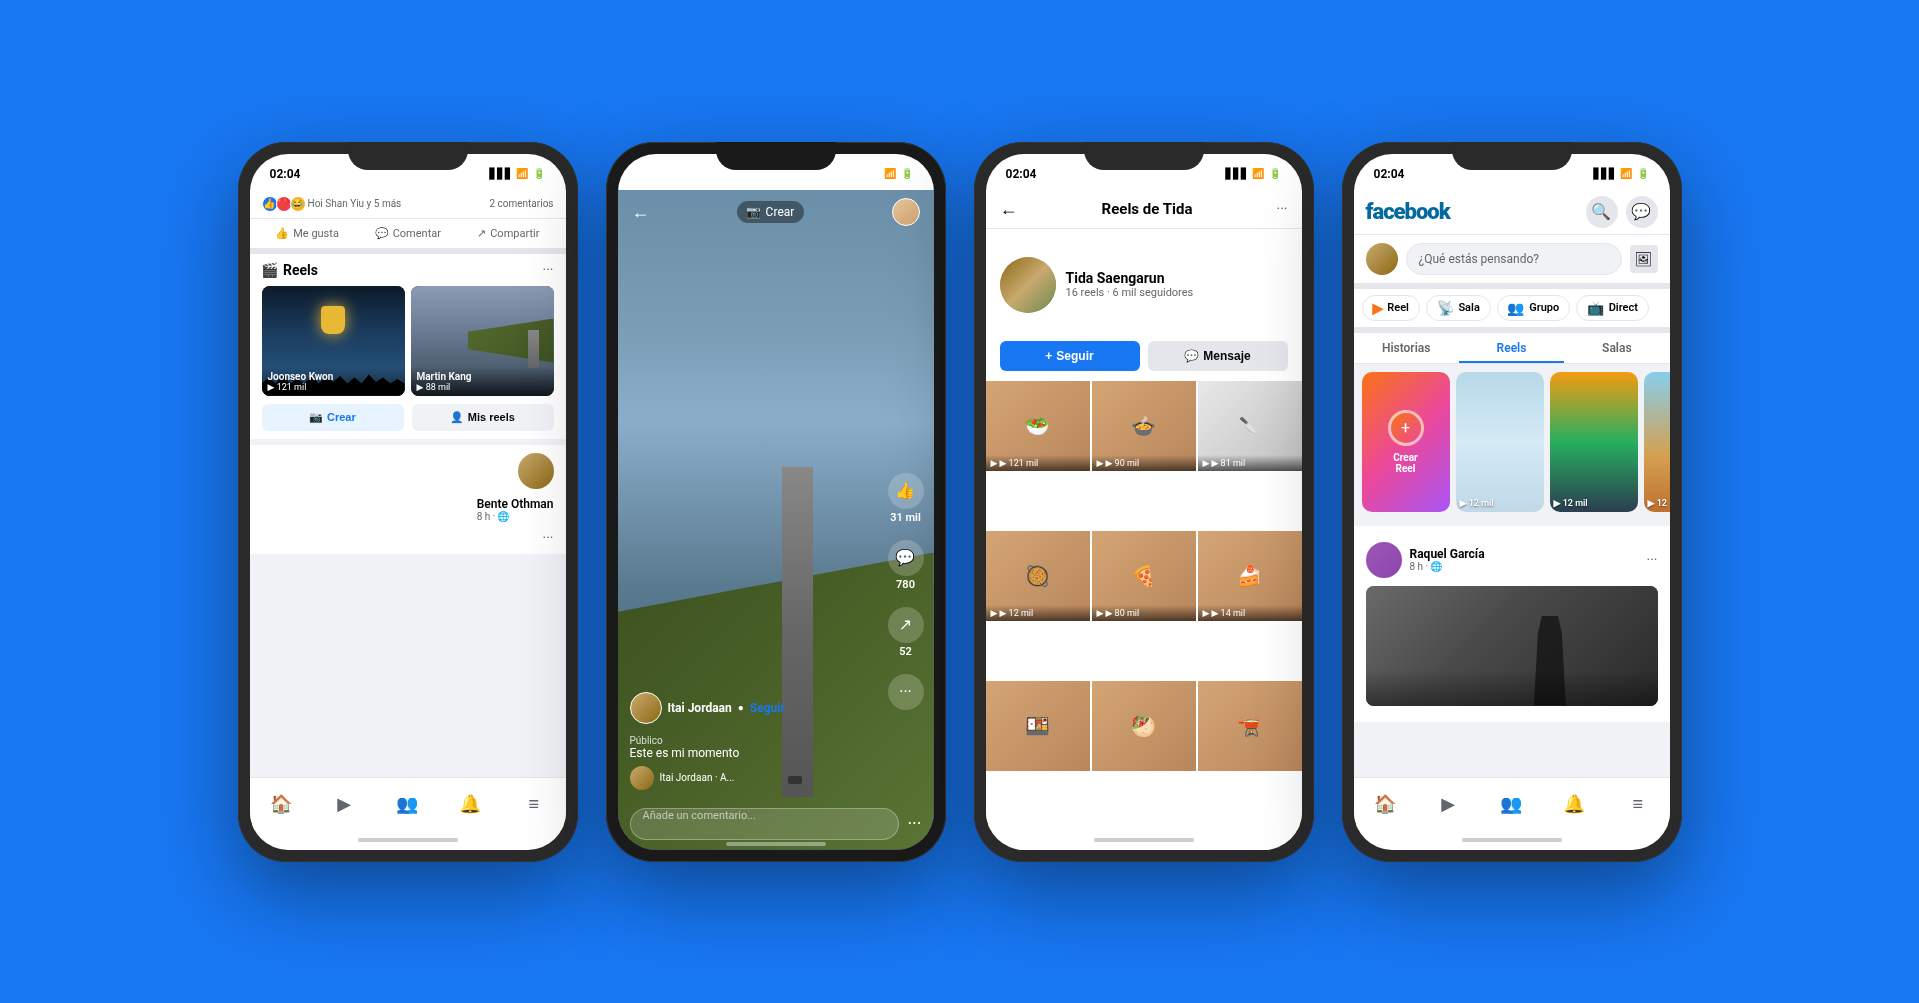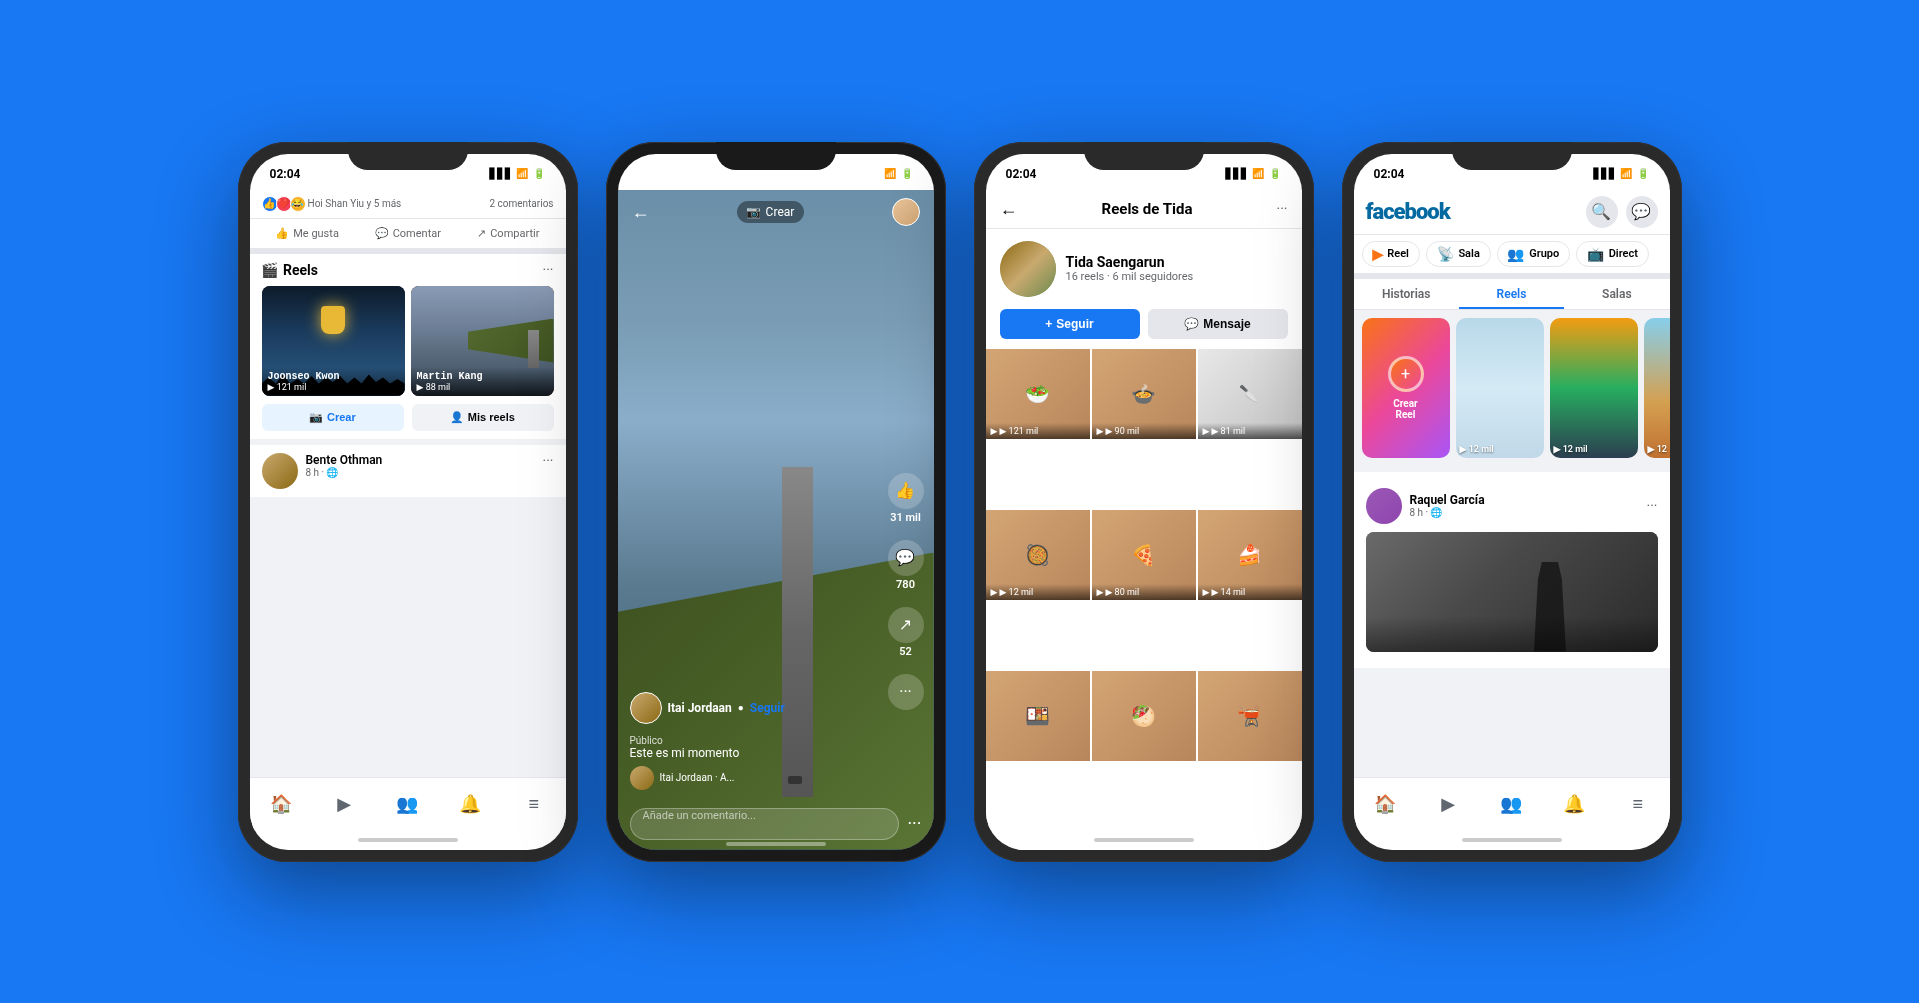--- a/index.html
+++ b/index.html
@@ -123,21 +123,21 @@
       background: #333; position: relative; overflow: hidden;
     }
     .reel-thumb-1 { background: linear-gradient(135deg, #1a1a2e 0%, #16213e 50%, #0f3460 100%); }
     .reel-thumb-2 { background: linear-gradient(135deg, #2d1b00 0%, #5c3317 50%, #8b4513 100%); }
     .reel-info {
       position: absolute; bottom: 0; left: 0; right: 0;
       padding: 4px 6px;
       background: linear-gradient(transparent, rgba(0,0,0,0.7));
       color: #fff;
     }
-    .reel-name { font-size: 10px; font-weight: 600; font-family: Liberation Mono, monospace; }
+    .reel-name { font-size: 10px; font-weight: 600; }
     .reel-views { font-size: 9px; display: flex; align-items: center; gap: 2px; }
 
     
     .lantern-scene {
       width: 100%; height: 100%;
       background: linear-gradient(180deg, #0d1b2a 0%, #1a3a5c 40%, #2d5f8a 100%);
       position: relative;
     }
     .lantern {
       position: absolute; top: 20px; left: 50%; transform: translateX(-50%);
@@ -168,21 +168,21 @@
       border: none; cursor: pointer;
       font-size: 11px; font-weight: 600;
       display: flex; align-items: center; justify-content: center; gap: 4px;
     }
     .reels-btn.primary { background: #e7f3ff; color: #1877F2; }
     .reels-btn.secondary { background: #f0f2f5; color: #050505; }
 
     .story-preview {
       background: #fff; margin-top: 6px;
       padding: 8px 12px;
-      display: flex; align-items: flex-start; gap: 8px;
+      display: flex; align-items: flex-end; gap: 8px; flex-direction: column;
     }
     .story-avatar {
       width: 36px; height: 36px; border-radius: 50%;
       background: linear-gradient(135deg, #c9a96e, #8b6914);
       flex-shrink: 0;
     }
     .story-name { font-size: 12px; font-weight: 600; }
     .story-time { font-size: 10px; color: #65676b; }
 
     
@@ -293,21 +293,21 @@
       flex: 1; background: #fff;
       display: flex; flex-direction: column;
     }
     .profile-header {
       padding: 8px 14px;
       display: flex; align-items: center; justify-content: space-between;
       border-bottom: 1px solid #e4e6eb;
     }
     .profile-title { font-size: 15px; font-weight: 700; }
     .profile-info-row {
-      padding: 12px 14px;
+      padding: 28px 14px;
       display: flex; align-items: center; gap: 10px;
     }
     .profile-avatar {
       width: 56px; height: 56px; border-radius: 50%;
       background: linear-gradient(135deg, #c9a96e, #6b8a4e);
       flex-shrink: 0; overflow: hidden;
     }
     .profile-details { flex: 1; }
     .profile-name { font-size: 14px; font-weight: 700; }
     .profile-stats { font-size: 11px; color: #65676b; }
@@ -852,20 +852,27 @@
       <div class="phone4-content">
 
         <div class="fb-header">
           <div class="fb-logo">facebook</div>
           <div class="fb-header-icons">
             <div class="fb-header-icon">🔍</div>
             <div class="fb-header-icon">💬</div>
           </div>
         </div>
 
+        <div class="fb-post-box">
+          <div class="fb-user-avatar"></div>
+          <div class="fb-post-input">
+            <span>¿Qué estás pensando?</span>
+          </div>
+          <div class="fb-photo-icon">🖼</div>
+        </div>
 
         <div class="fb-shortcuts">
           <div class="fb-shortcut">
             <span class="shortcut-icon" style="color:#f97316;">▶</span>
             <span>Reel</span>
           </div>
           <div class="fb-shortcut">
             <span class="shortcut-icon" style="color:#a855f7;">📡</span>
             <span>Sala</span>
           </div>

